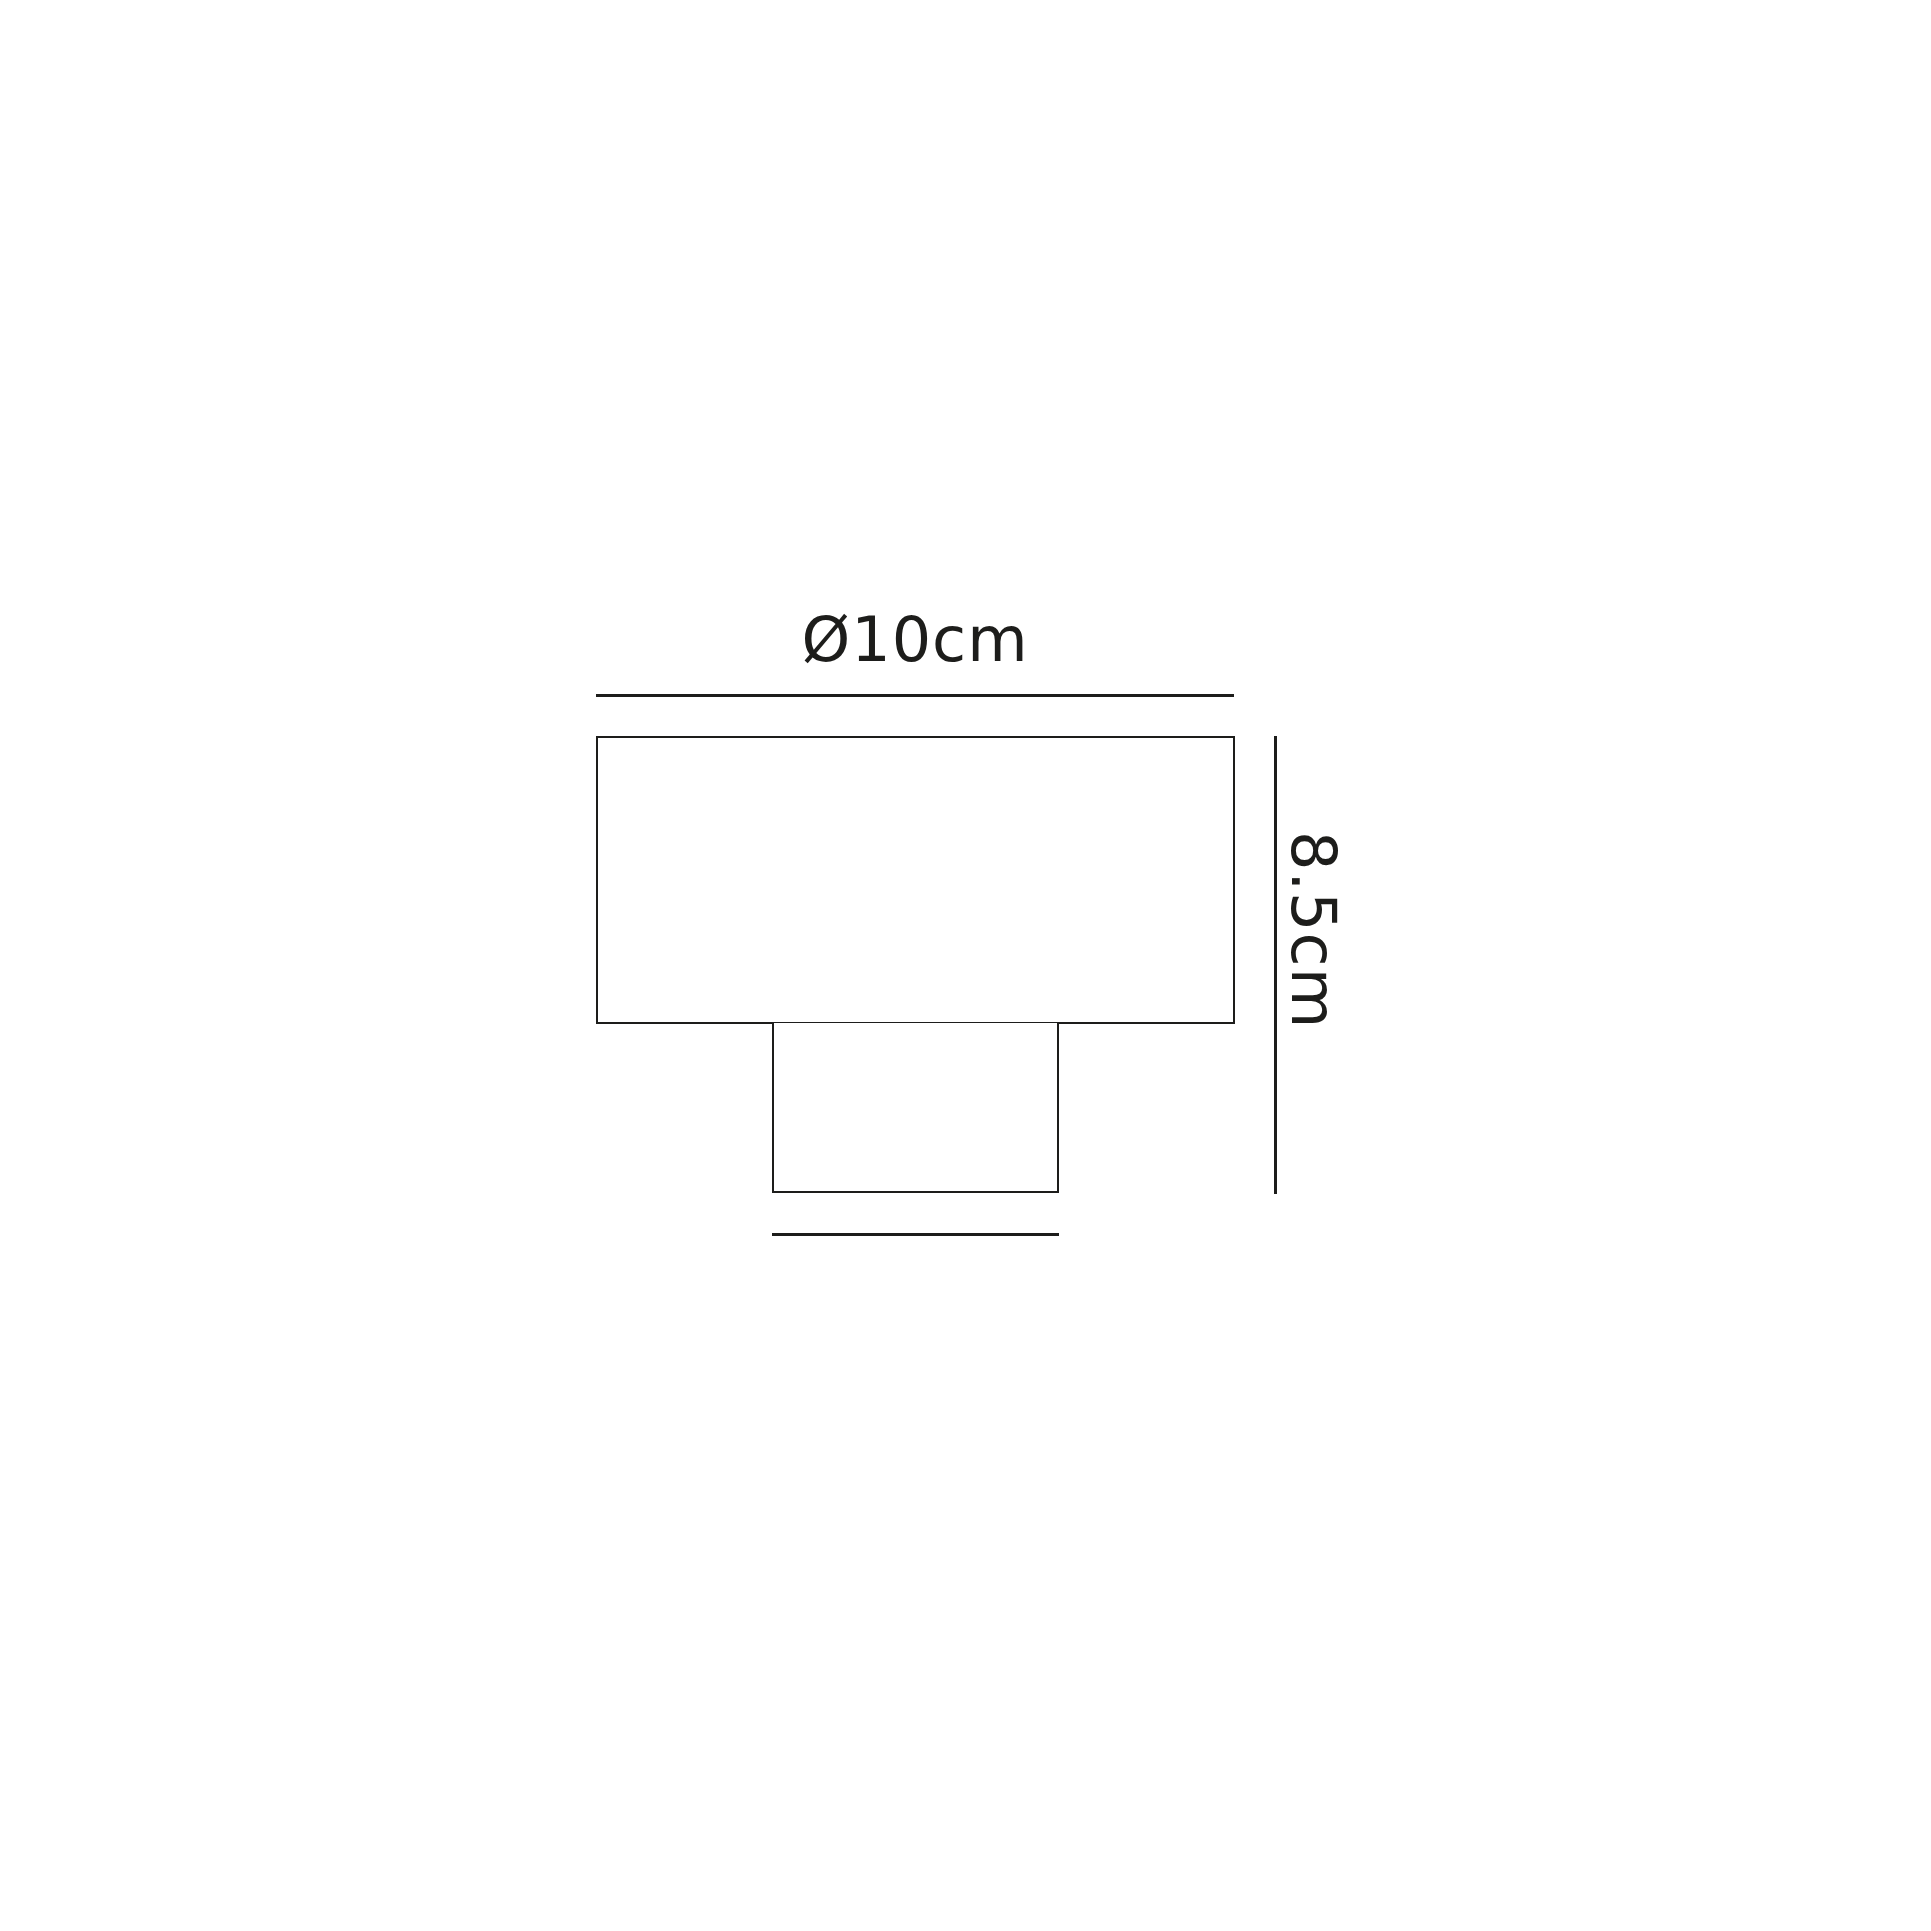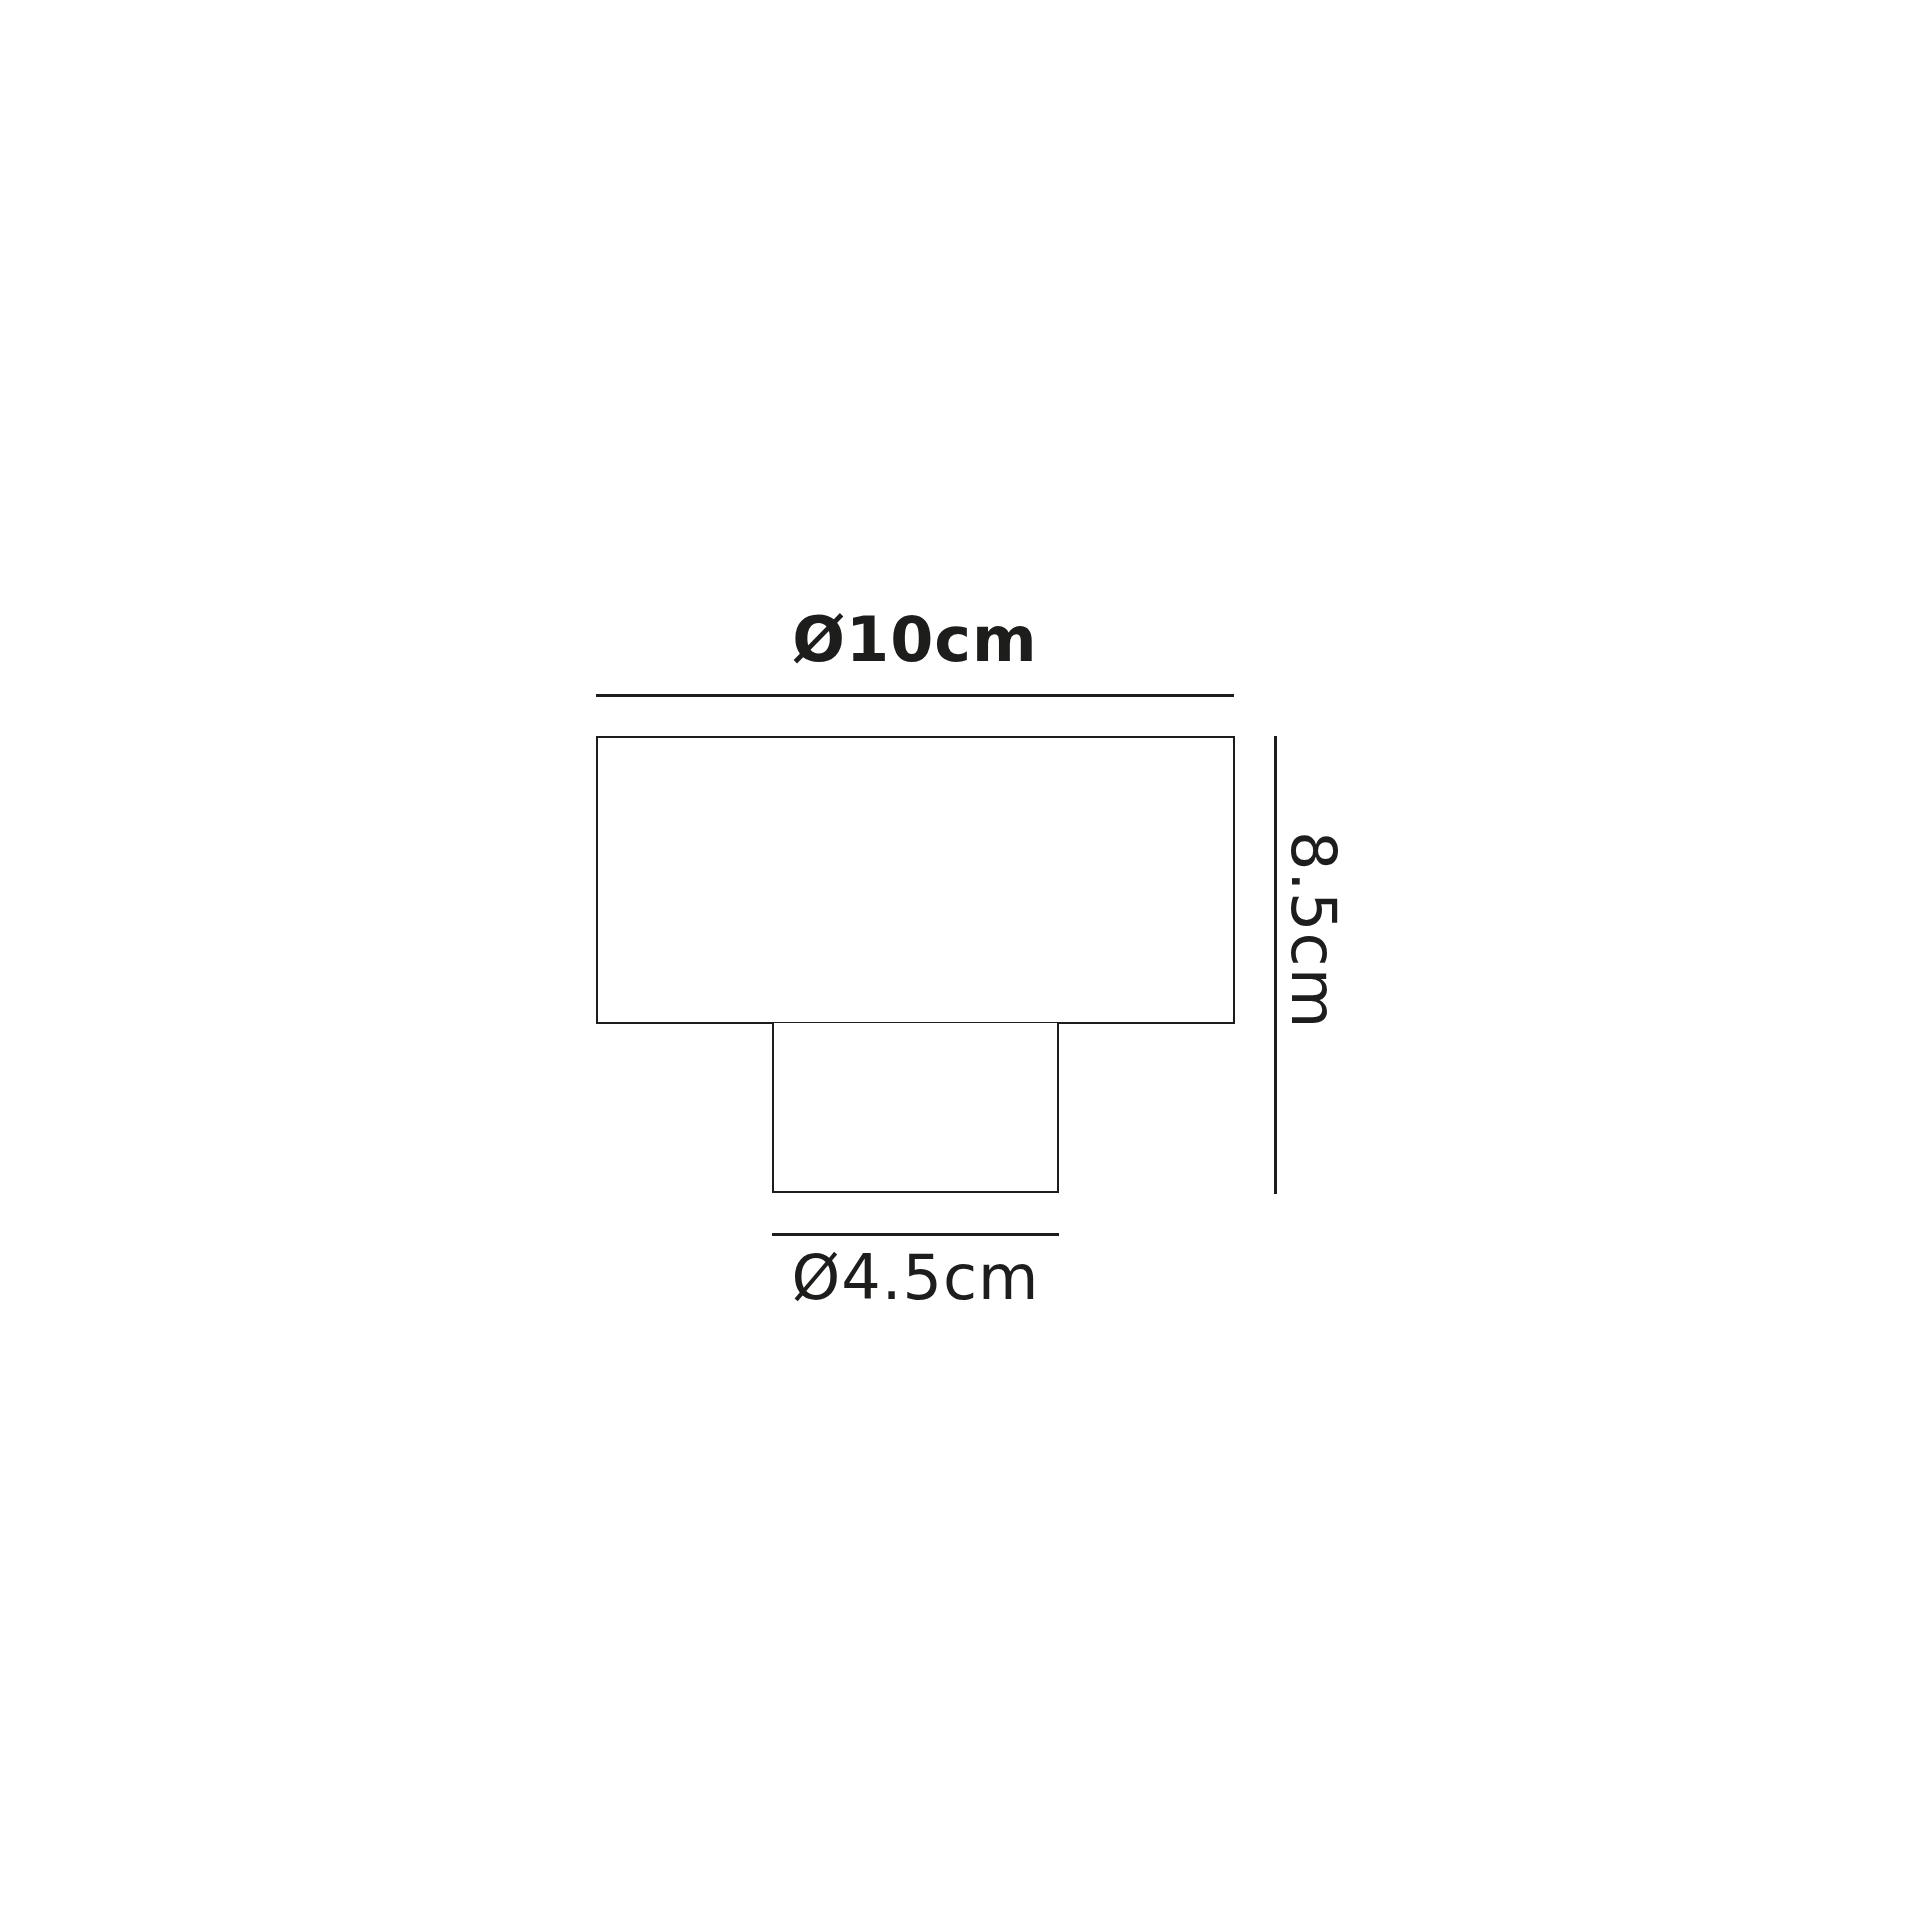--- a/index.html
+++ b/index.html
@@ -29,21 +29,21 @@
   .dim-label {
     position: absolute;
     font-size: 62px;
     letter-spacing: 1px;
     color: #1d1d1b;
     line-height: 1.1;
     white-space: nowrap;
   }
   
   .top-dim-line    { left: 596px;  top: 694px;  width: 638px; height: 2.9px; }
-  .top-dim-label   { left: 596px;  top: 606px;  width: 638px; text-align: center; font-weight: bold; }
+  .top-dim-label   { left: 596px;  top: 606px;  width: 638px; text-align: center; }
   
   .shade-outline   { left: 596px;  top: 736px;  width: 639px; height: 288px; }
   
   .base-outline    { left: 772px;  top: 1023px; width: 287px; height: 170px; border-top: none; }
   
   .height-dim-line { left: 1274px; top: 736px;  width: 2.9px;   height: 458px; }
   .height-dim-label{
     left: 1313px; top: 930px;
     transform: translate(-50%, -50%) rotate(90deg);
   }
@@ -60,16 +60,15 @@
   <div class="dim-line top-dim-line"></div>
 
   <div class="outline shade-outline"></div>
 
   <div class="outline base-outline"></div>
 
   <div class="dim-line height-dim-line"></div>
   <div class="dim-label height-dim-label">8.5cm</div>
 
   <div class="dim-line base-dim-line"></div>
-  <div class="dim-label base-dim-label">Ø4.5cm</div>
 
 </div>
 
 
 </body></html>

